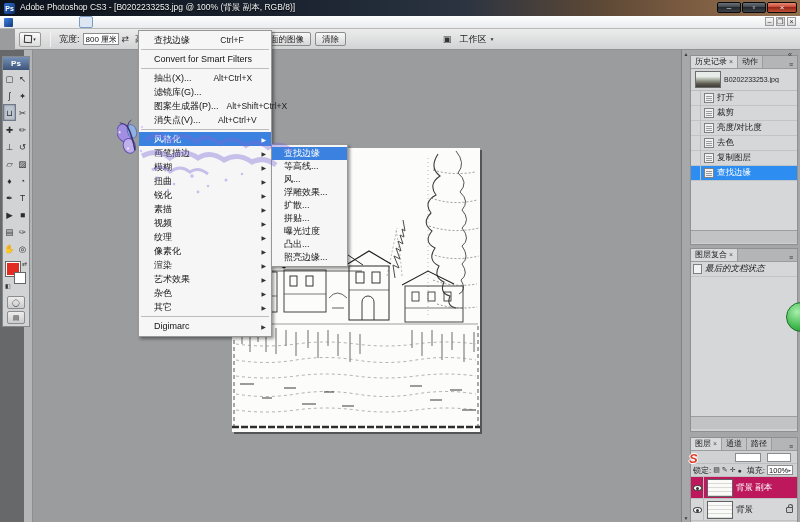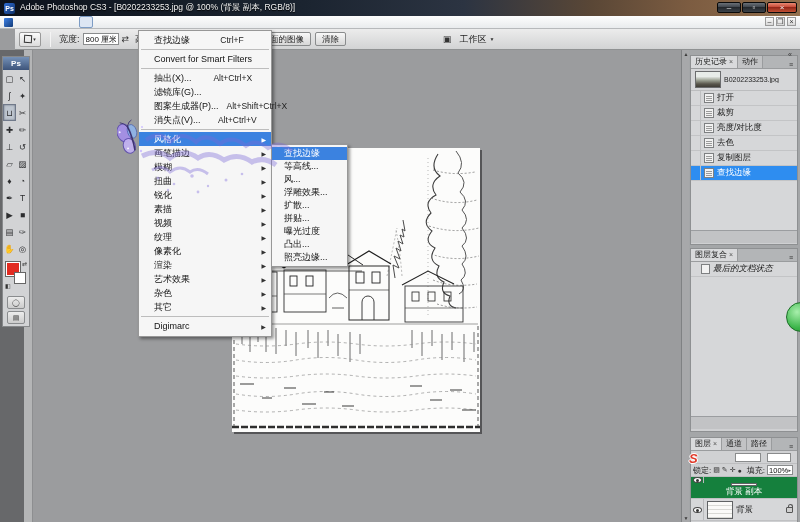--- a/index.html
+++ b/index.html
@@ -107,40 +107,40 @@
   .hthumb-name { font-size:7px; color:#222; overflow:hidden; white-space:nowrap; }
   .hrow { height:15px; display:flex; align-items:center; background:#d6d7d9; border-bottom:1px solid #c3c4c6; font-size:8.5px; }
   .hrow .chk { width:10px; align-self:stretch; border-right:1px solid #bfc0c2; }
   .step-ico { width:10px; height:10px; margin:0 3px; background:#f2f2f2; border:1px solid #7e8082; position:relative; }
   .step-ico::after { content:""; position:absolute; left:1px; top:2px; width:6px; height:1px; background:#9a9a9a; box-shadow:0 2px 0 #9a9a9a,0 4px 0 #9a9a9a; }
   .hrow.selected { background:#2e8df0; color:#fff; }
   .hist-space { background:#d6d7d9; }
   .pfooter { height:13px; background:#c2c3c5; border-top:1px solid #9b9da0; display:flex; align-items:center;
     justify-content:flex-end; gap:4px; padding:0 4px; font-size:8px; color:#3c3c3e; }
   .comp-row { height:15px; display:flex; align-items:center; gap:3px; background:#d6d7d9; border-bottom:1px solid #c3c4c6;
-    font-size:8.5px; font-style:italic; color:#222; padding:0 10px; }
+    font-size:8.5px; font-style:italic; color:#222; padding:0 2px; }
   .comp-ico { width:9px; height:10px; background:#f2f2f2; border:1px solid #7e8082; }
   .comp-space { background:#d6d7d9; }
 
   
   .blend-row { height:13px; background:#d0d1d3; border-bottom:1px solid #bdbec0; position:relative; }
   .blend-box { position:absolute; width:26px; height:9px; top:2px; background:#fff; border:1px solid #8a8c8d; }
   .lock-row { height:13px; display:flex; align-items:center; gap:2px; font-size:8px; background:#d0d1d3;
     border-bottom:1px solid #bdbec0; padding:0 2px; color:#222; }
   .lk-ico { font-size:7px; color:#333; }
   .fill-box { width:26px; height:10px; background:#fff; border:1px solid #8a8c8d; font-size:7.5px; line-height:9px;
     padding:0 1px; display:flex; justify-content:space-between; color:#111; }
   .fill-box .car { font-size:5px; color:#444; }
   .lrow { height:22px; display:flex; align-items:center; background:#d6d7d9; border-bottom:1px solid #c0c1c3; font-size:8.5px; }
   .lrow .eyec { width:13px; align-self:stretch; border-right:1px solid #b9babc; display:flex; align-items:center; justify-content:center; }
   .eye { width:9px; height:6px; border:1px solid #444; border-radius:50%; background:#fdfdfd; position:relative; }
   .eye::after { content:""; position:absolute; left:2.5px; top:1px; width:3px; height:3px; border-radius:50%; background:#333; }
   .lthumb { width:26px; height:18px; margin:0 3px; border:1px solid #606264; background:
     repeating-linear-gradient(180deg,#fafaf8 0 3px,#d9d9d5 3px 4px), #f6f6f4; }
-  .lrow.selected { background:#15803d; color:#fff;flex-direction:column; }
+  .lrow.selected { background:#be185d; color:#fff; }
   .lrow .locklite { display:none; margin-left:auto; margin-right:4px; width:7px; height:6px; border:1px solid #555;
     border-radius:1px; background:#cfcfcf; position:relative; }
   .lrow .locklite::before { content:""; position:absolute; left:1px; top:-4px; width:3px; height:3px;
     border:1px solid #555; border-bottom:none; border-radius:3px 3px 0 0; }
   .lrow.locked .locklite { display:block; }
 
   
   .sogou-bar { position:absolute; left:687px; top:450px; width:112px; height:17px; display:flex; align-items:center;
     gap:4px; z-index:20; padding-left:2px; }
   .sogou-logo { font-size:13px; font-weight:bold; color:#e03a2a; font-style:italic;

